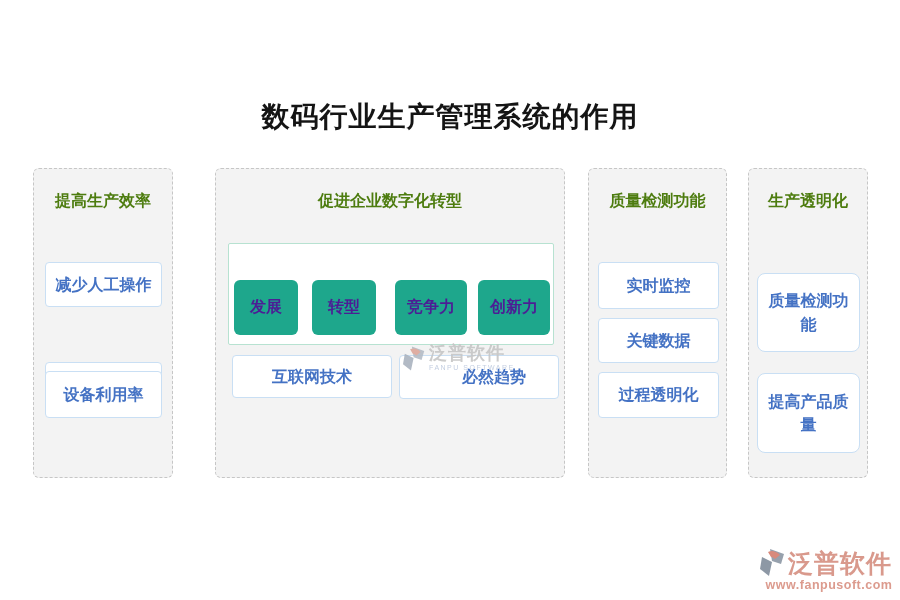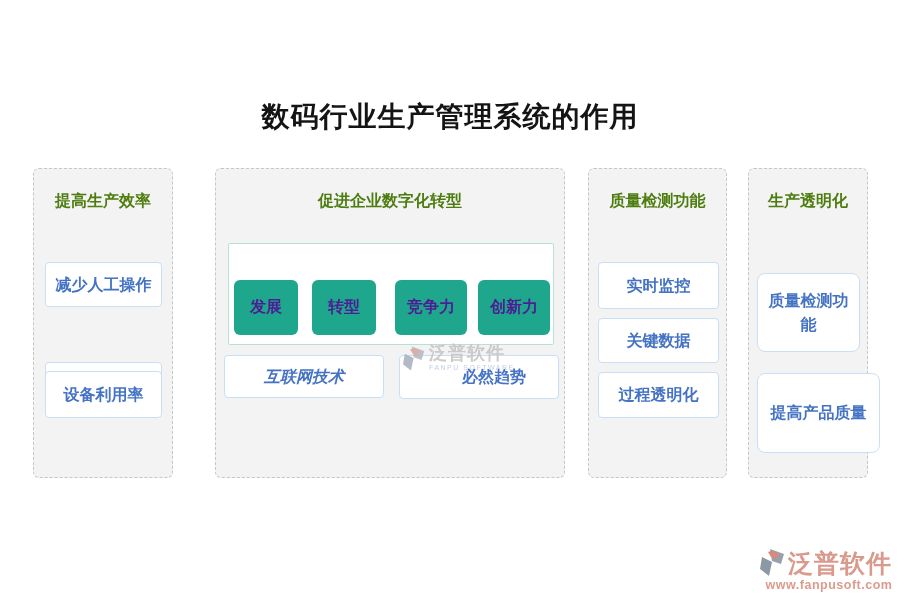--- a/index.html
+++ b/index.html
@@ -47,31 +47,31 @@
   .gbtn {
     position: absolute; top: 36px; height: 55px; border-radius: 6px;
     background: #1ea78c; color: #4c1d95; font-size: 16px; font-weight: bold;
     display: flex; align-items: center; justify-content: center;
   }
   .b1 { left: 5px;   width: 64px; }
   .b2 { left: 83px;  width: 64px; }
   .b3 { left: 166px; width: 72px; }
   .b4 { left: 249px; width: 72px; }
 
-  .w-left  { left: 8px;   top: 186px; width: 160px; height: 43px; font-style: italic; }
+  .w-left  { left: 16px;   top: 186px; width: 160px; height: 43px; }
   .w-right { left: 183px; top: 186px; width: 160px; height: 44px; padding-left: 30px; }
 
   
   .i3a { left: 9px; top: 93px;  width: 121px; height: 47px; }
   .i3b { left: 9px; top: 149px; width: 121px; height: 45px; }
   .i3c { left: 9px; top: 203px; width: 121px; height: 46px; }
 
   
   .i4a { left: 8px; top: 104px;  width: 103px; height: 79px; border-radius: 8px; padding: 0 10px; }
-  .i4b { left: 8px; top: 204px; width: 123px; height: 80px; border-radius: 8px; padding: 0 10px; }
+  .i4b { left: 8px; top: 204px; width: 103px; height: 80px; border-radius: 8px; padding: 0 10px; }
 
   
   .wm-center {
     position: absolute; left: 403px; top: 344px; z-index: 3;
     display: flex; align-items: flex-start; pointer-events: none; opacity: 0.9;
   }
   .wm-center .wm-logo { width: 23px; height: 26px; margin-top: 2px; }
   .wm-center .wm-col { margin-left: 3px; }
   .wm-center .wm-brand {
     font-size: 18px; font-weight: bold; color: #c6c6c6; letter-spacing: 1px; line-height: 1;

